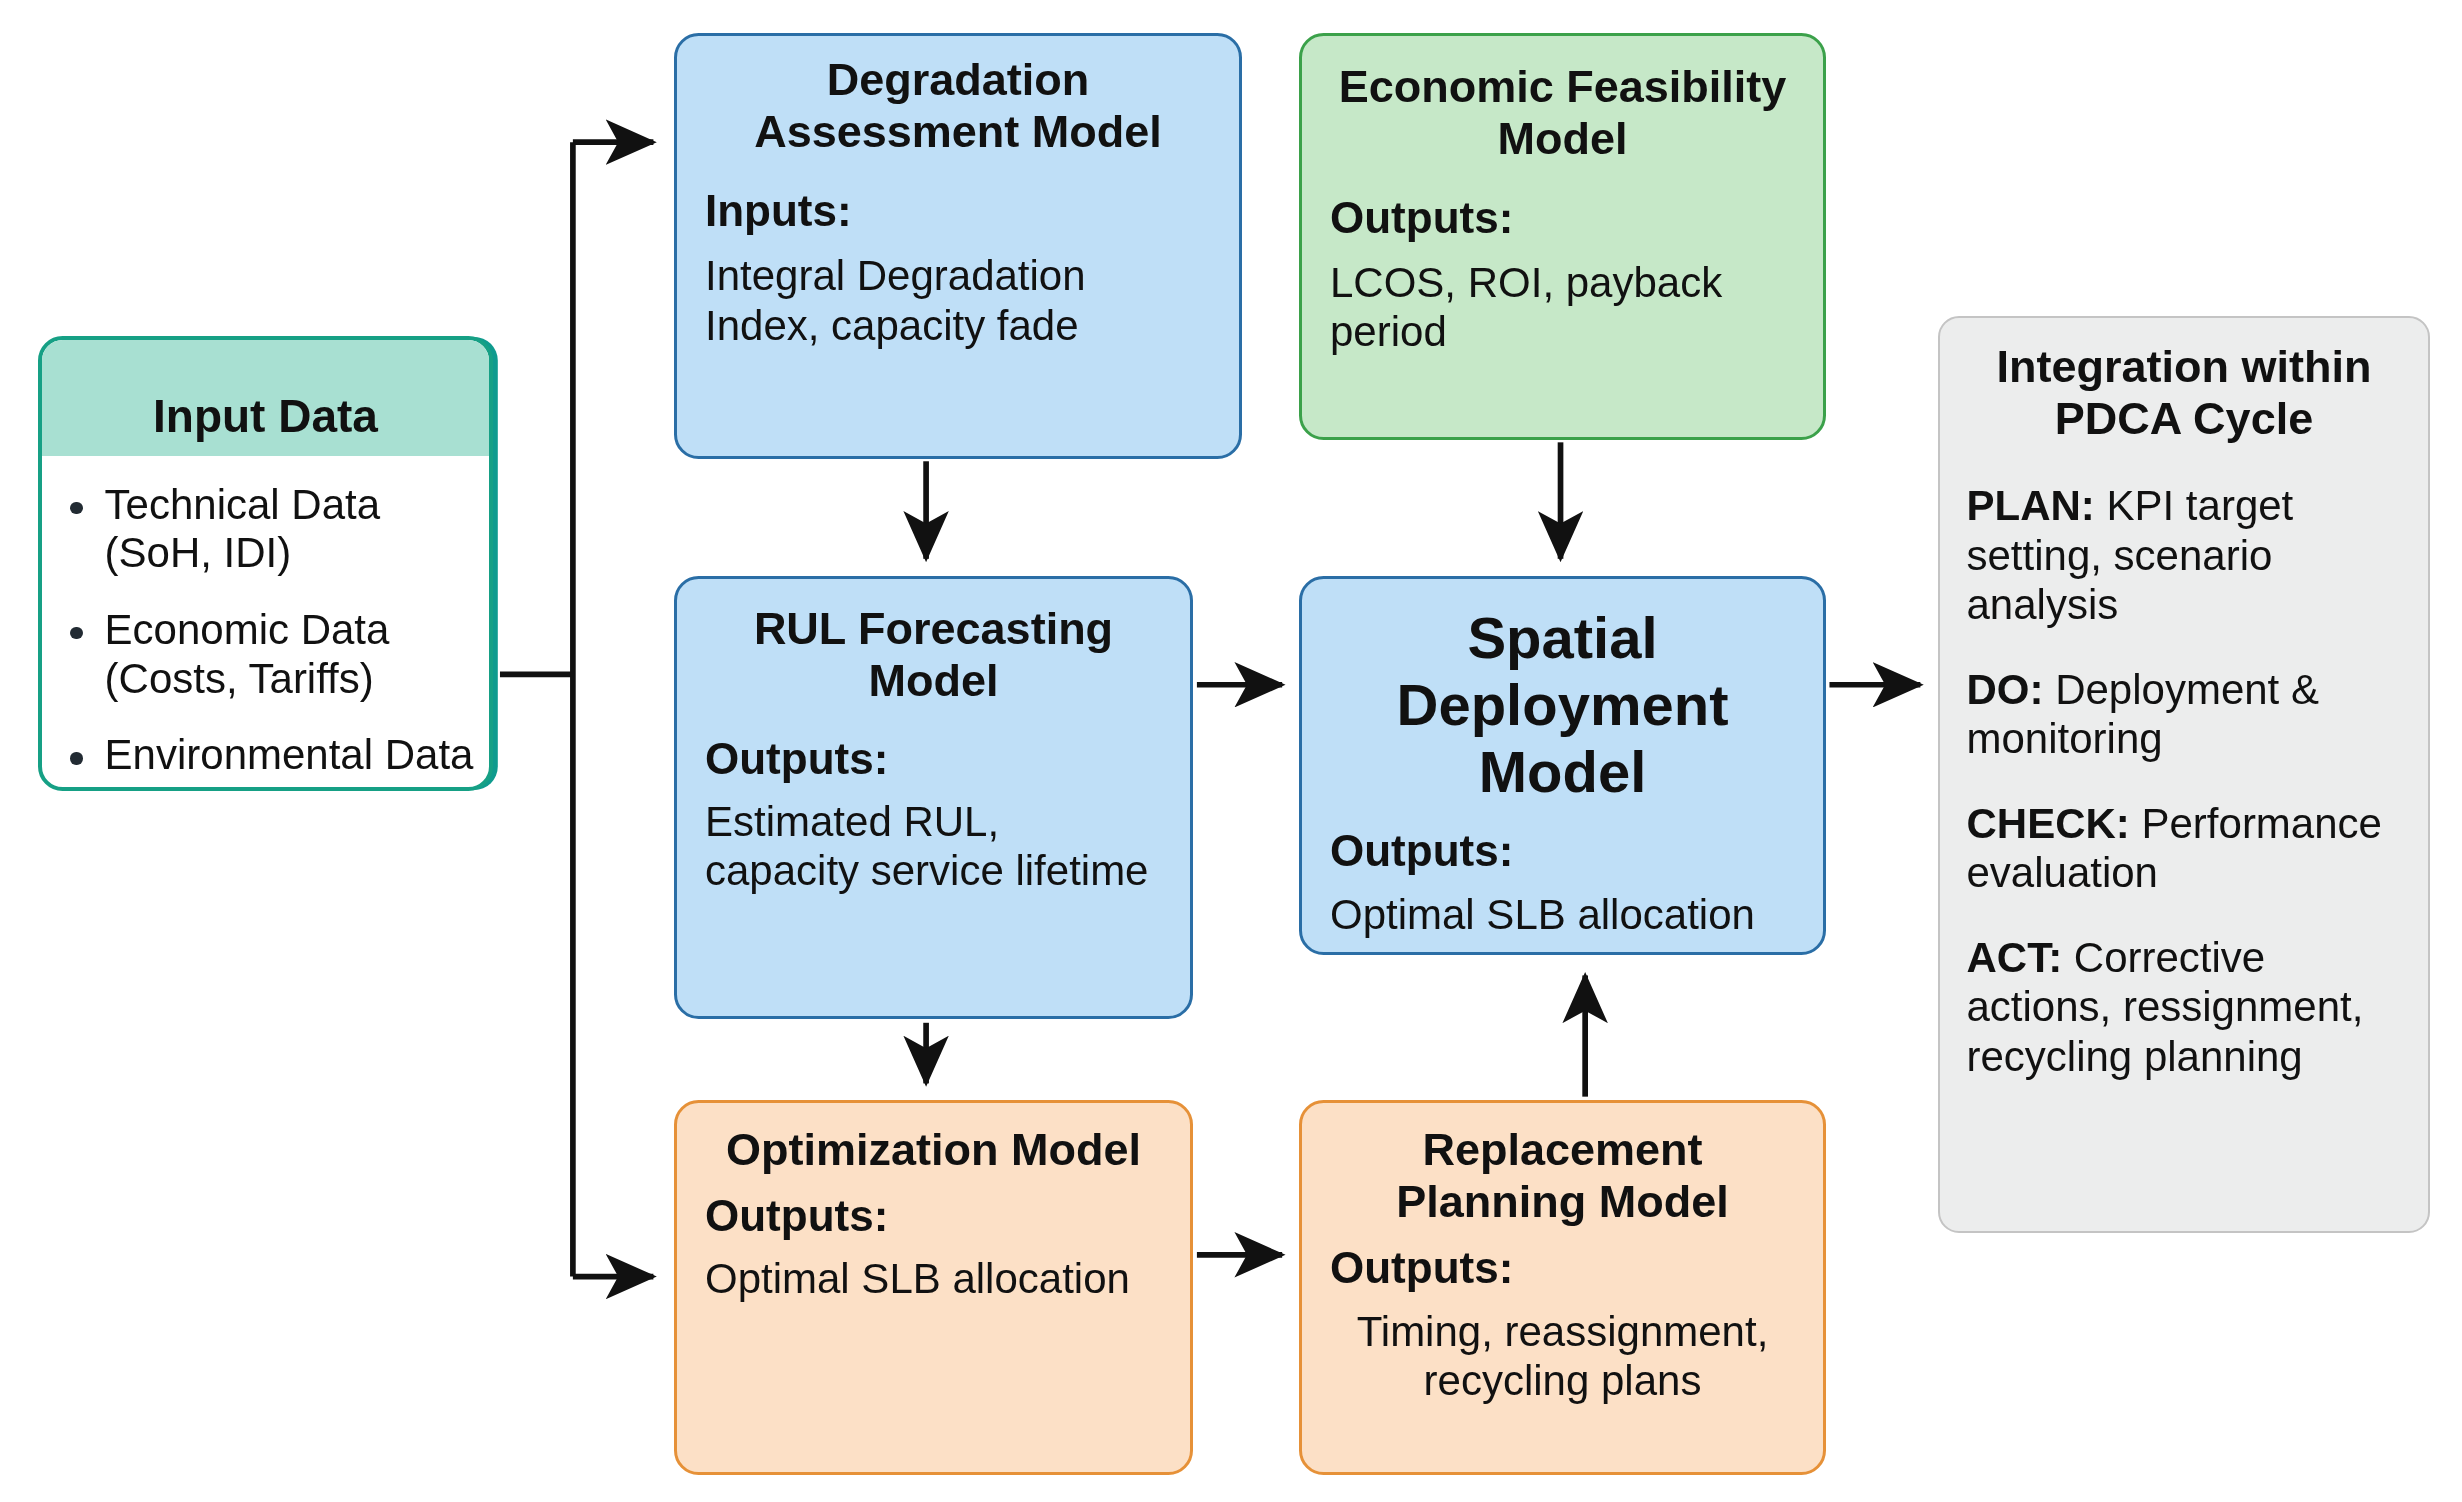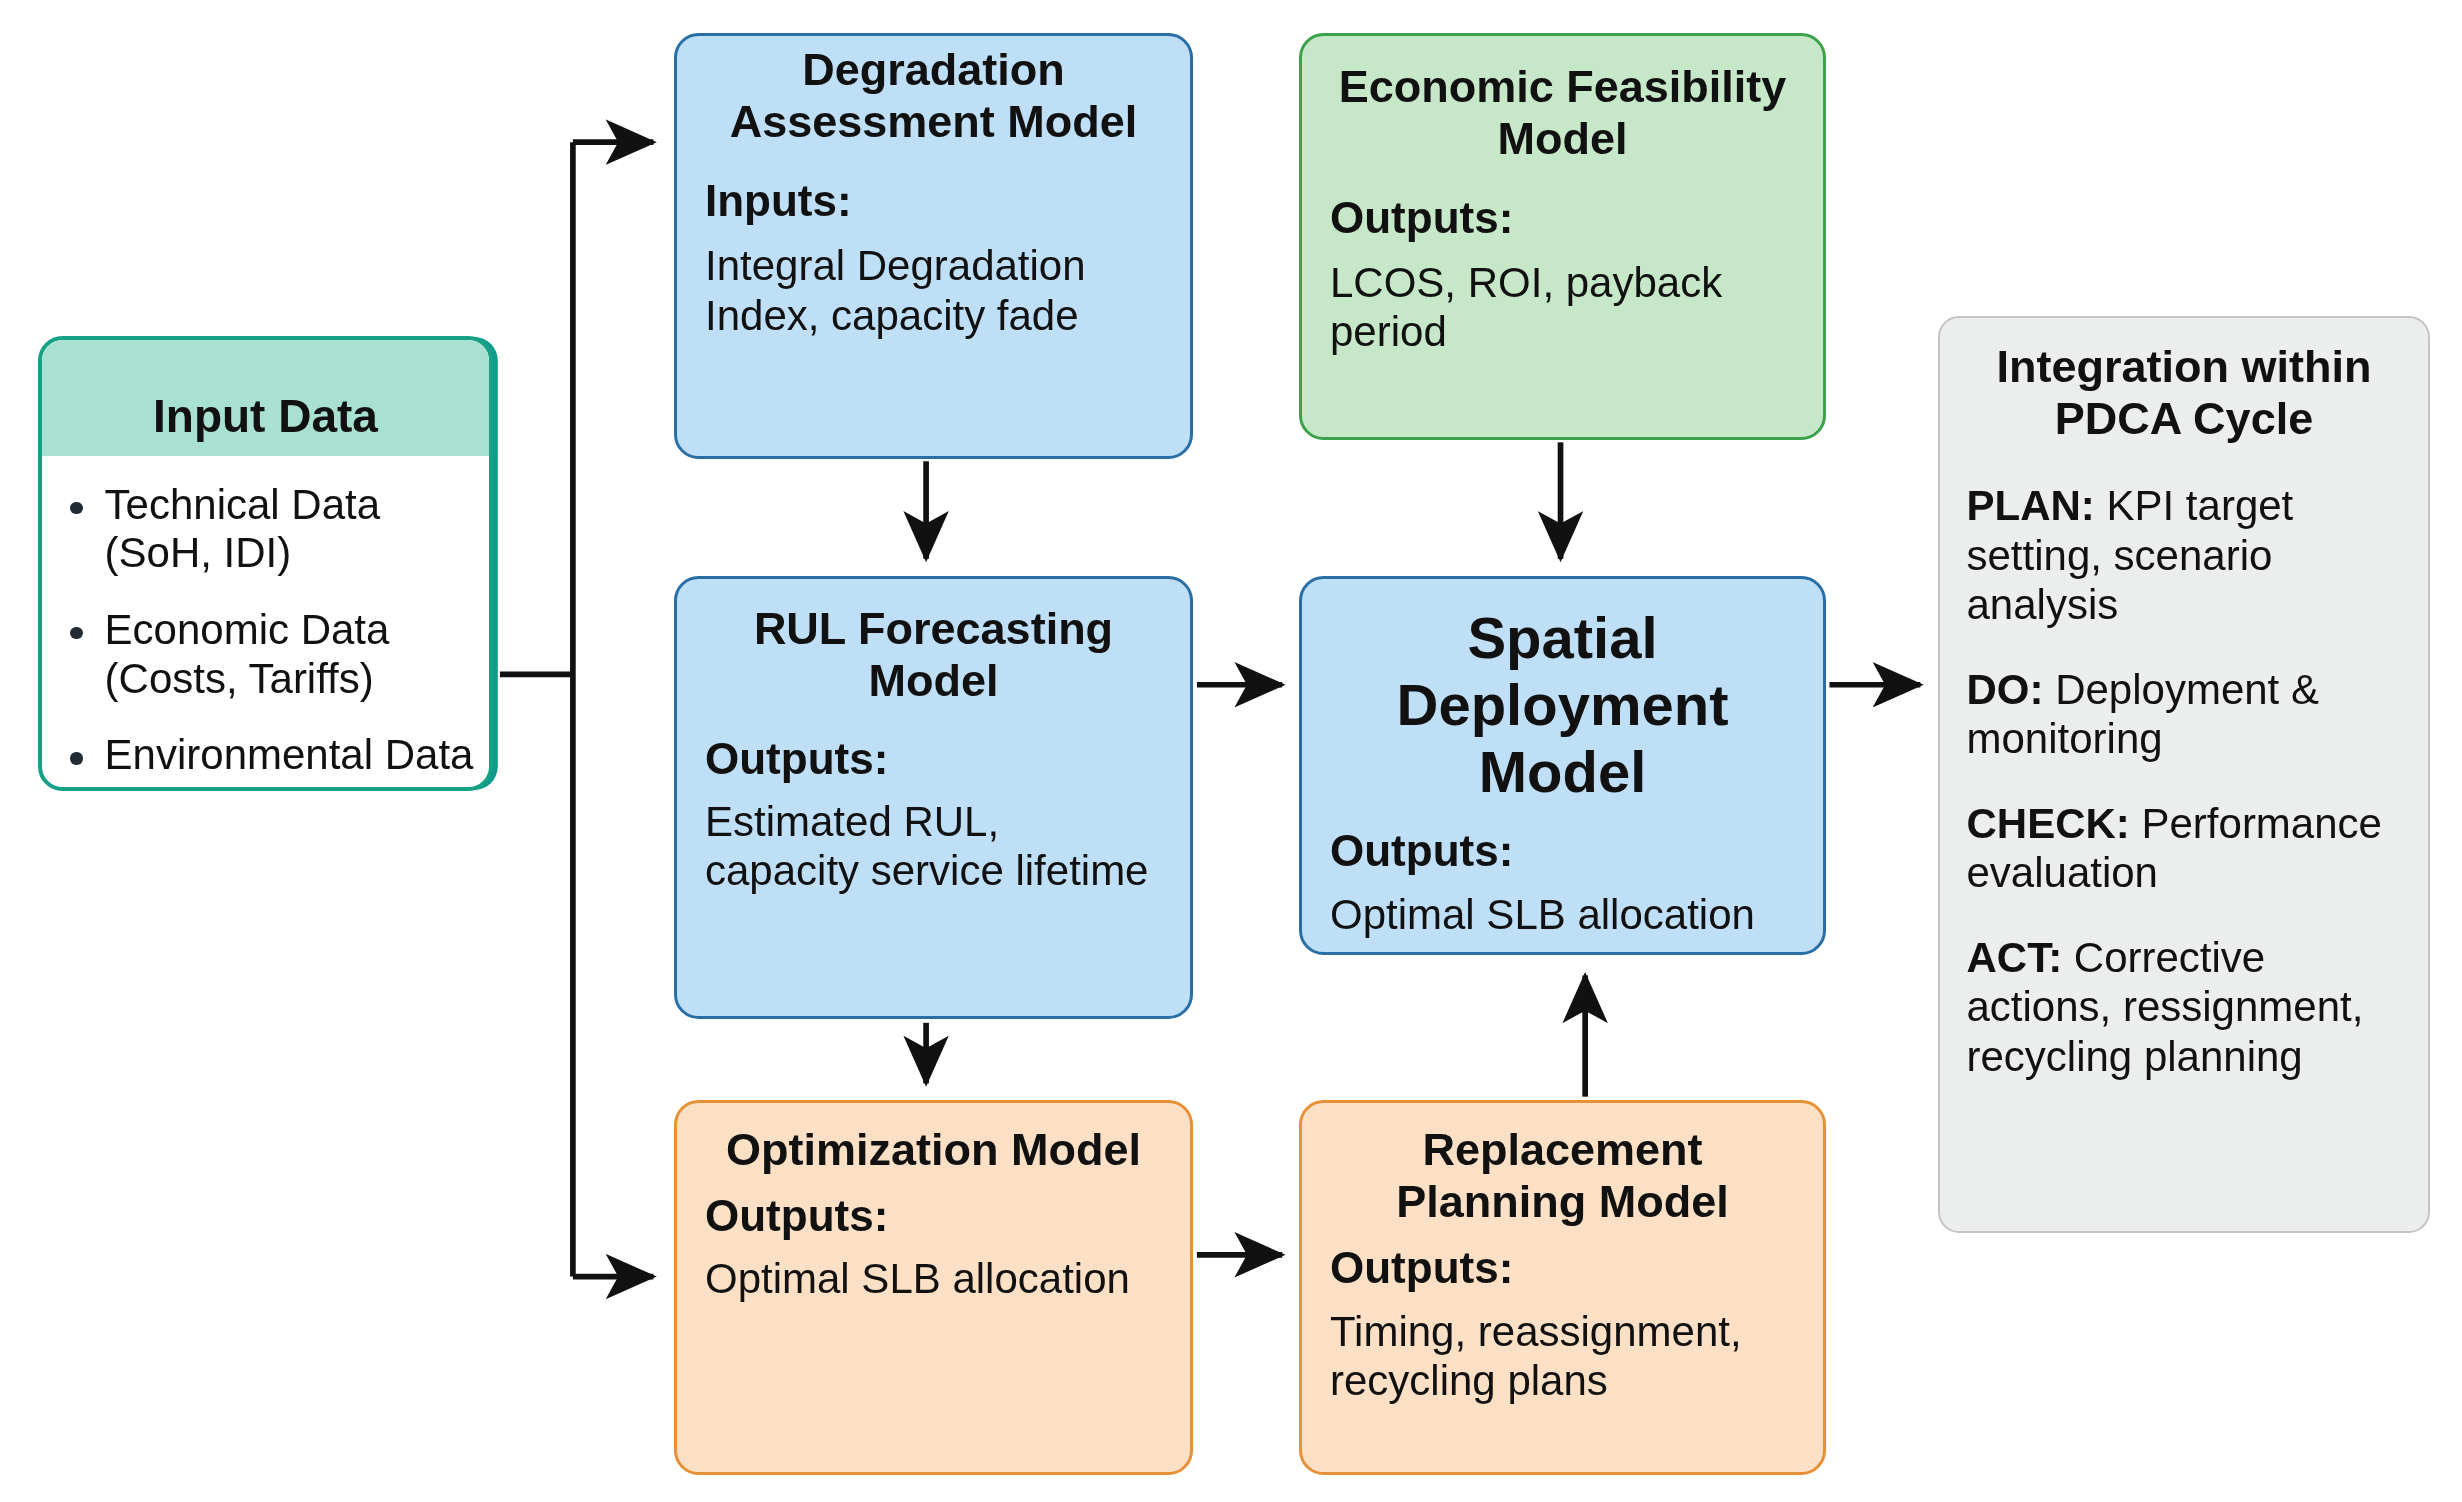--- a/index.html
+++ b/index.html
@@ -90,25 +90,25 @@
     width: 12.3px;
     height: 12.3px;
     border-radius: 50%;
     background: #222b33;
   }
 
   
   #degradation {
     left: 674px;
     top: 33px;
-    width: 519px;
+    width: 568px;
     height: 426px;
     border: 3.8px solid #2a6ea6;
     background: #bfdff7;
-    padding: 8px 28px 0 28px;
+    padding: 18px 28px 0 28px;
   }
   #degradation .title { font-size: 45px; }
   #degradation .lbl { font-size: 44px; margin-top: 28px; }
   #degradation .body-txt { font-size: 42px; margin-top: 15px; }
 
   
   #economic {
     left: 1299px;
     top: 33px;
     width: 527px;
@@ -168,21 +168,21 @@
     left: 1299px;
     top: 1100px;
     width: 527px;
     height: 375px;
     border: 3.8px solid #e69138;
     background: #fce0c6;
     padding: 21px 28px 0 28px;
   }
   #replacement .title { font-size: 45px; }
   #replacement .lbl { font-size: 44px; margin-top: 15px; }
-  #replacement .body-txt { font-size: 42px; margin-top: 13.3px; }
+  #replacement .body-txt { font-size: 42px; margin-top: 13.3px; text-align: center; }
 
   
   #pdca {
     left: 1938px;
     top: 316px;
     width: 492px;
     height: 917px;
     border: 2.8px solid #c4c4c4;
     border-radius: 21px;
     background: #eceded;

